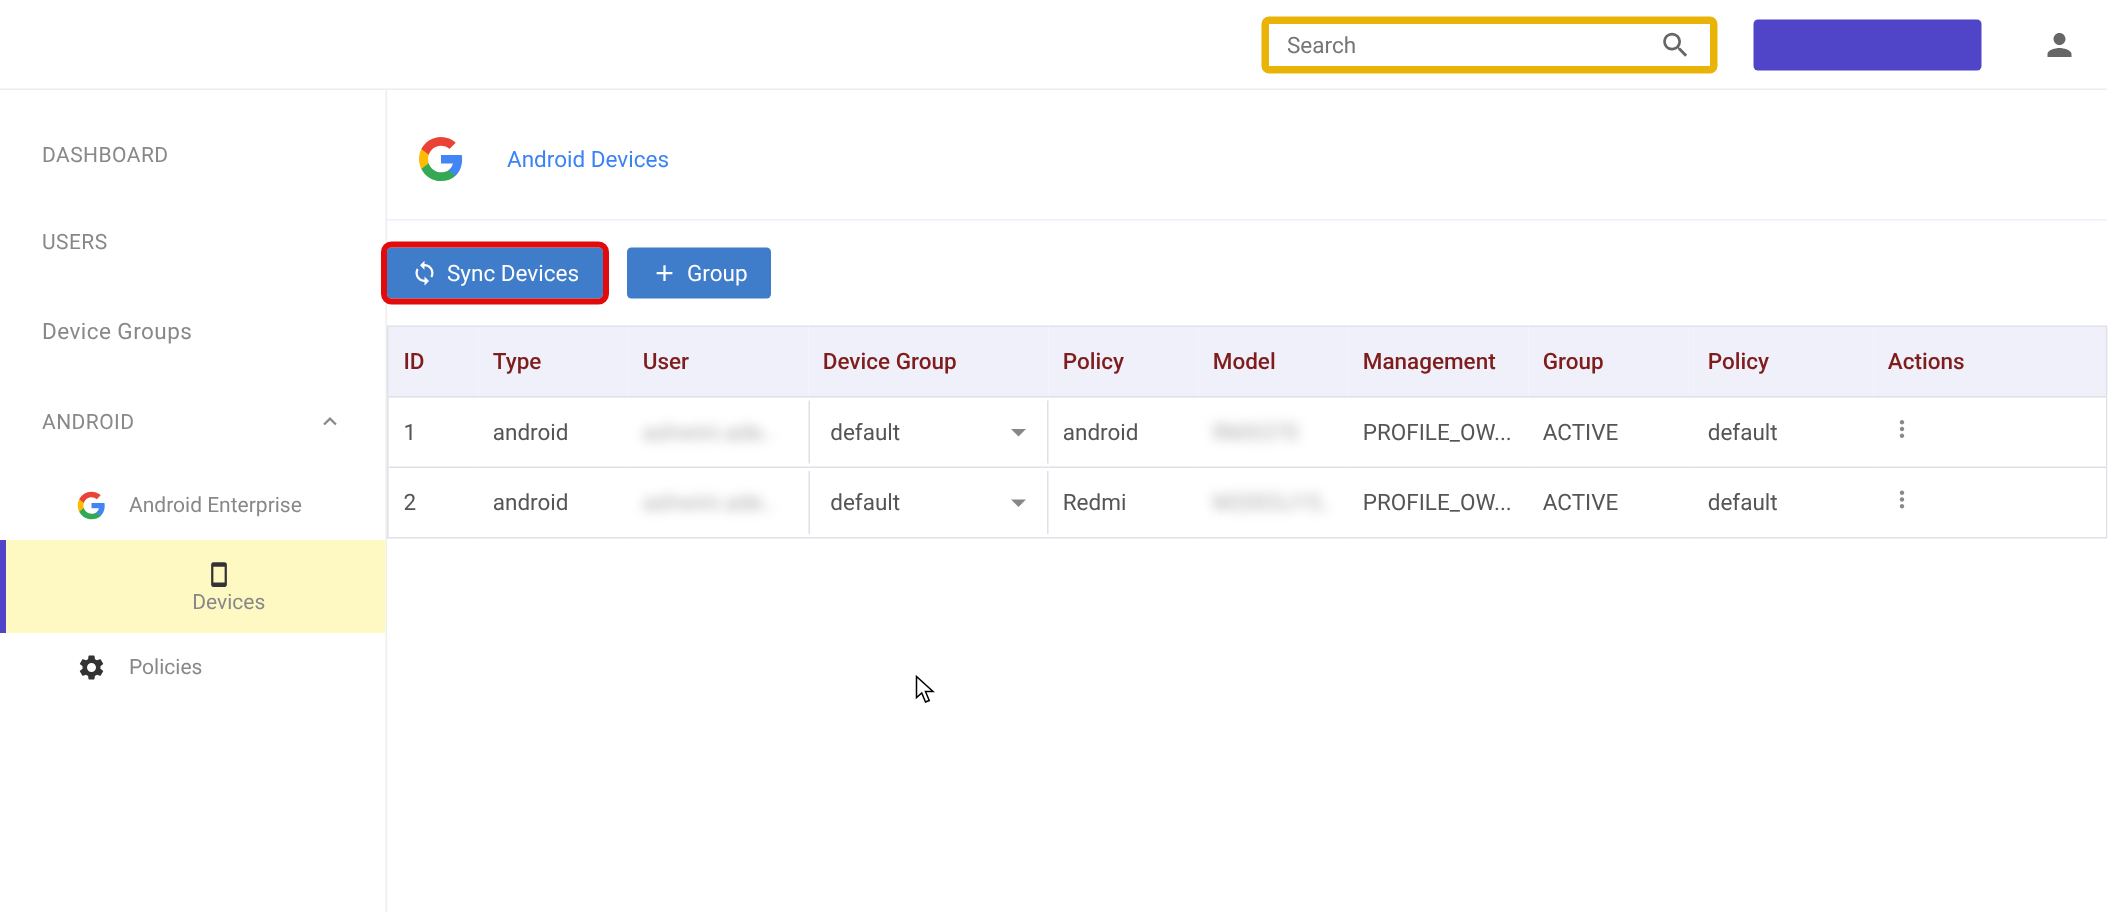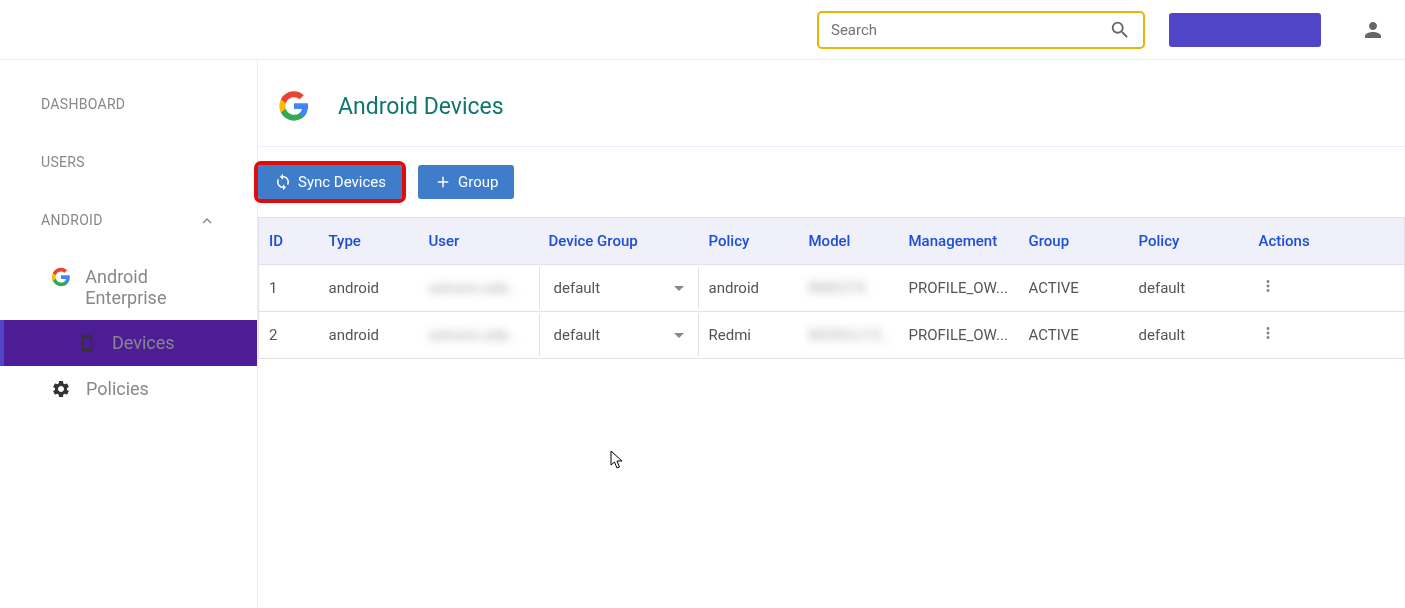--- a/index.html
+++ b/index.html
@@ -31,23 +31,23 @@
       display: inline-block;
       color: #f58220;
       position: relative;
       font-size: 30px;
       top: 2px;
     }
     .header-spacer {
       flex: 1;
     }
     .search-box {
-      width: 328px;
+      width: 304px;
       height: 38px;
-      border: 2px solid #eab308;
+      border: 5px solid #eab308;
       border-radius: 5px;
       display: flex;
       align-items: center;
       padding: 0 12px;
       margin-right: 24px;
     }
     .search-input {
       flex: 1;
       border: none;
       outline: none;
@@ -74,46 +74,47 @@
     .body-wrap {
       display: flex;
       height: 548px;
     }
     .sidebar {
       width: 258px;
       border-right: 1px solid #eee;
       padding-top: 24px;
     }
     .sidebar-item {
-      padding: 12px 41px;
+      padding: 12px 28px;
       font-size: 14px;
       color: #888;
       cursor: pointer;
       text-transform: uppercase;
       letter-spacing: 0.3px;
       display: flex;
-      align-items: flex-start;
+      align-items: flex-end;
       justify-content: space-between;
     }
     .sidebar-item.normal {
       text-transform: none;
       font-size: 15px;
     }
     .sidebar-sub {
       display: flex;
-      align-items: flex-start;
+      align-items: center;
       padding: 12px 28px 12px 50px;
-      font-size: 18px;
+      font-size: 14px;
       color: #888;
       cursor: pointer;
     }
     .sidebar-sub.active {
-      background: #4c1d95;
+      background: #fef9c3;
       border-left: 4px solid #5045c8;
       padding-left: 72px;
+      flex-direction: column;
     }
     .sidebar-sub-icon {
       width: 22px;
       height: 22px;
       margin-right: 14px;
       display: flex;
       align-items: center;
       justify-content: center;
     }
     .chevron-up {
@@ -130,22 +131,22 @@
       align-items: center;
       padding: 0 20px 24px 20px;
       border-bottom: 1px solid #eef;
     }
     .google-g {
       width: 32px;
       height: 32px;
       margin-right: 28px;
     }
     .page-title {
-      font-size: 23px;
-      color: #0f766e;
+      font-size: 15px;
+      color: #3b82f6;
       font-weight: 400;
     }
     .action-bar {
       display: flex;
       gap: 16px;
       padding: 18px 0 18px 0;
       margin-left: 0;
     }
     .btn {
       display: inline-flex;
@@ -172,21 +173,21 @@
       width: 100%;
       border-collapse: collapse;
       border: 1px solid #e0e0e8;
     }
     .table th {
       background: #f0f0fa;
       text-align: left;
       padding: 14px 10px;
       font-size: 15px;
       font-weight: 500;
-      color: #1d4ed8;
+      color: #7f1d1d;
       border-top: 1px solid #e0e0e8;
       border-bottom: 1px solid #e0e0e8;
     }
     .table td {
       padding: 12px 10px;
       font-size: 15px;
       color: #555;
       border-bottom: 1px solid #e0e0e8;
     }
     .table td.blur {
@@ -240,20 +241,23 @@
     </svg>
 </div>
 
 <div class="body-wrap">
   <div class="sidebar">
     <div class="sidebar-item">
       <span>DASHBOARD</span>
     </div>
     <div class="sidebar-item" style="margin-top:18px">
       <span>USERS</span>
+    </div>
+    <div class="sidebar-item normal" style="margin-top:18px">
+      <span>Device Groups</span>
     </div>
     <div class="sidebar-item" style="margin-top:18px">
       <span>ANDROID</span>
       <svg class="chevron-up" viewBox="0 0 24 24">
           <path d="M7.41 15.41L12 10.83l4.59 4.58L18 14l-6-6-6 6z"></path>
         </svg>
     </div>
     <div class="sidebar-sub" style="margin-top:12px">
       <span class="sidebar-sub-icon">
         <svg viewBox="0 0 48 48" width="20" height="20">

